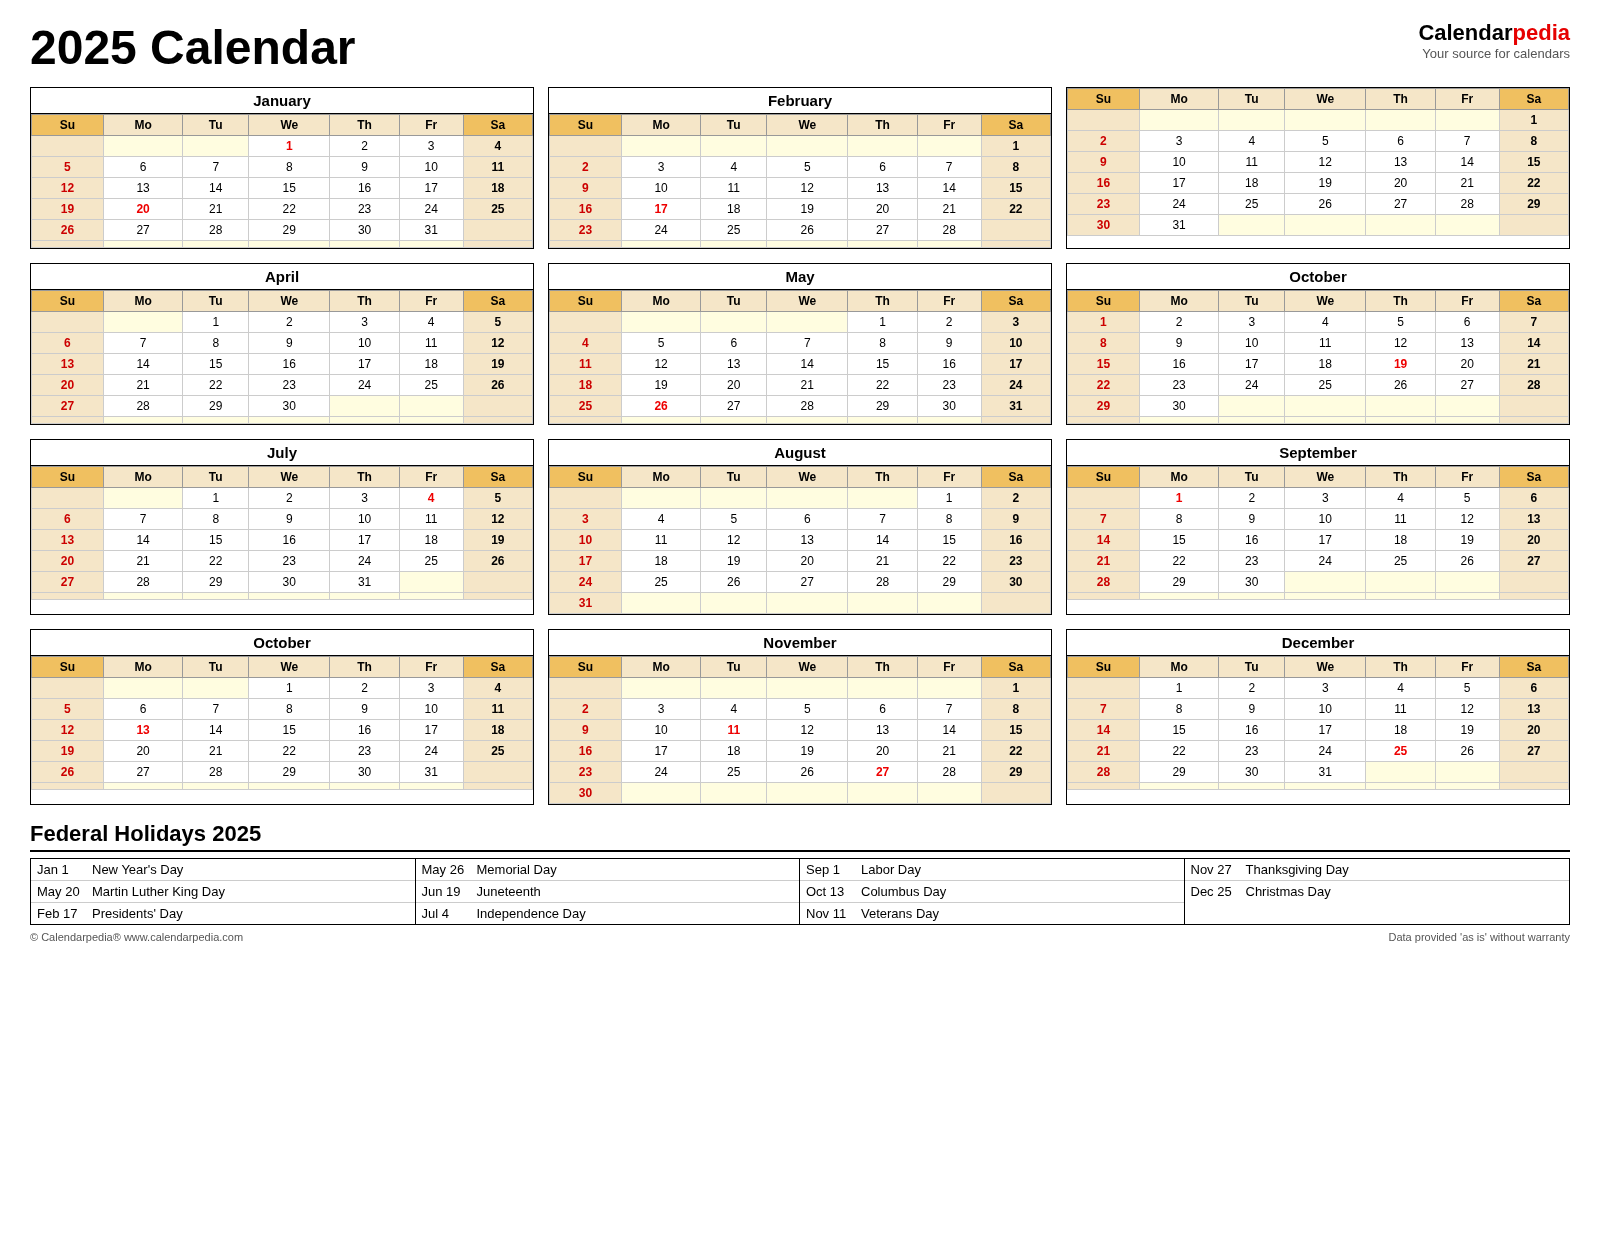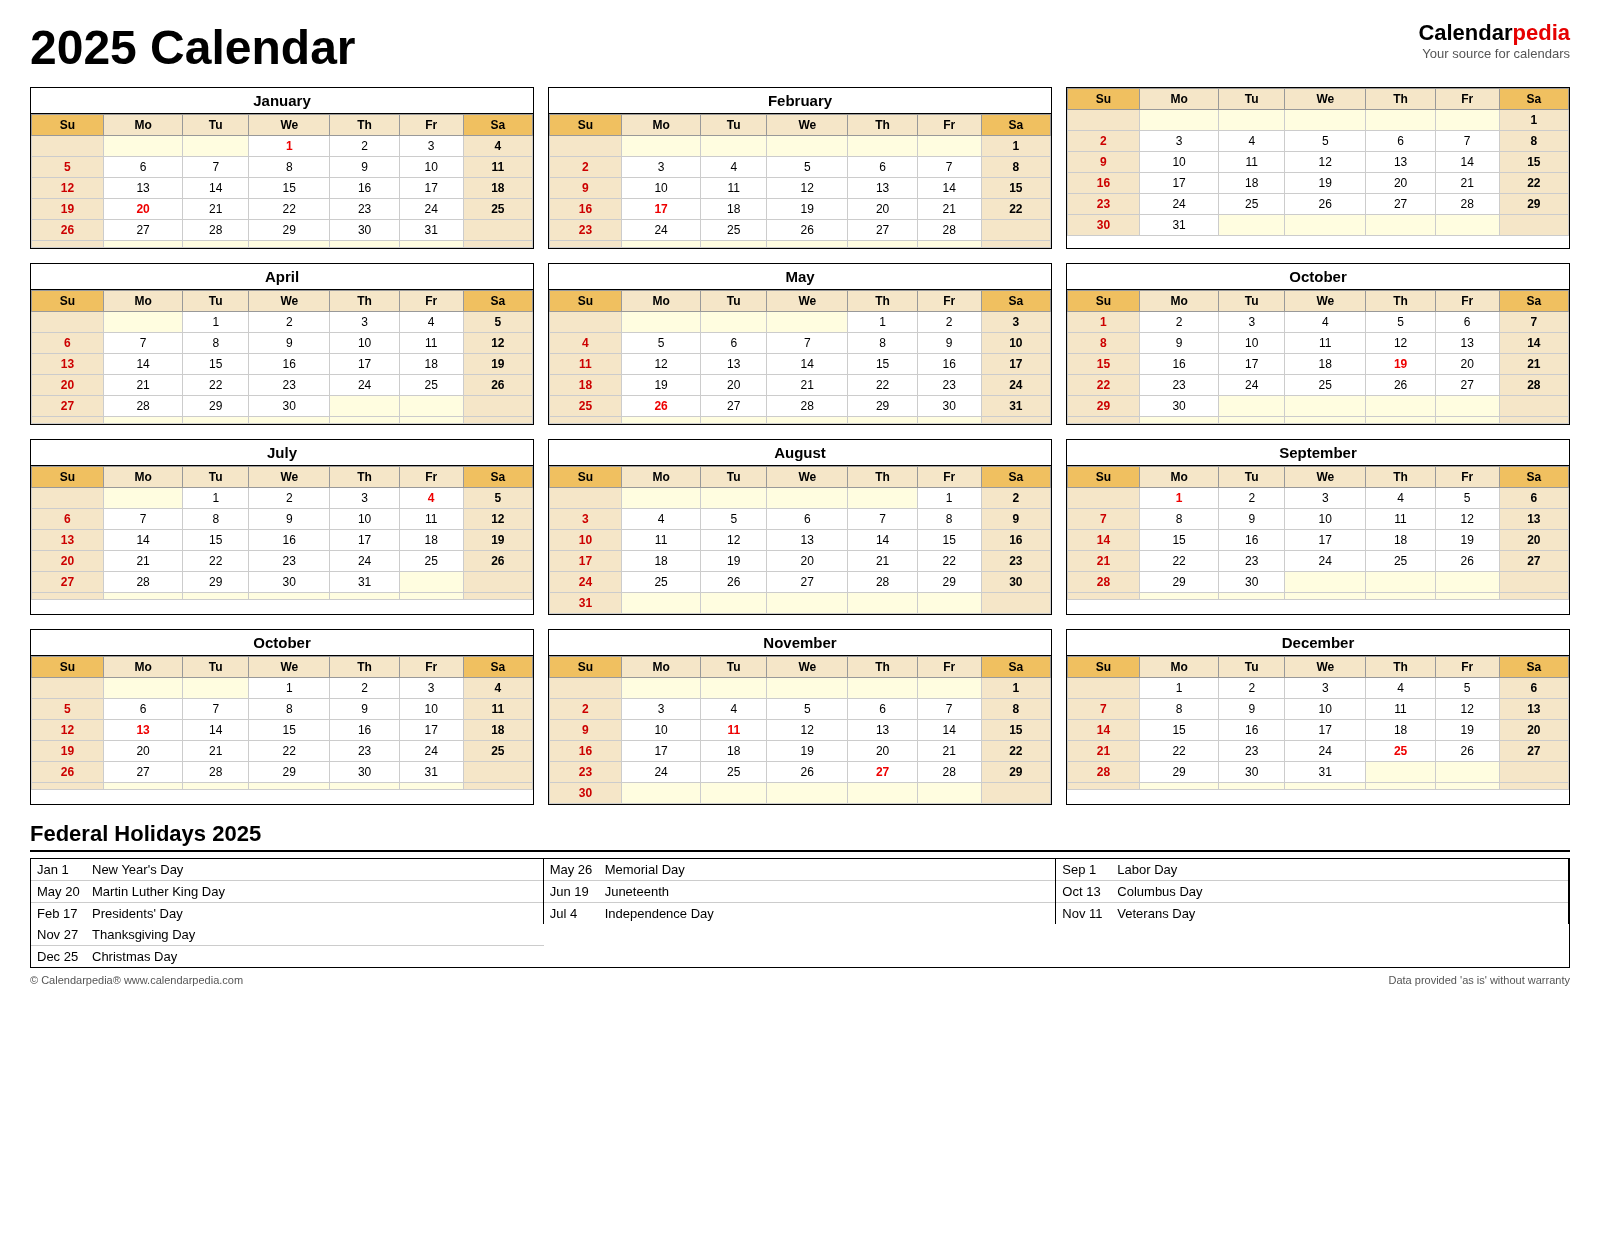--- a/index.html
+++ b/index.html
@@ -106,21 +106,21 @@
     }
     .holidays-title {
       font-size: 22px;
       font-weight: bold;
       margin-bottom: 6px;
       border-bottom: 2px solid #000;
       padding-bottom: 3px;
     }
     .holidays-grid {
       display: grid;
-      grid-template-columns: repeat(3, 1fr);
+      grid-template-columns: repeat(4, 1fr);
       gap: 0;
       border: 1px solid #000;
     }
     .holiday-col {
       border-right: 1px solid #000;
     }
     .holiday-col:last-child { border-right: none; }
     .holiday-row {
       display: flex;
       border-bottom: 1px solid #ccc;

